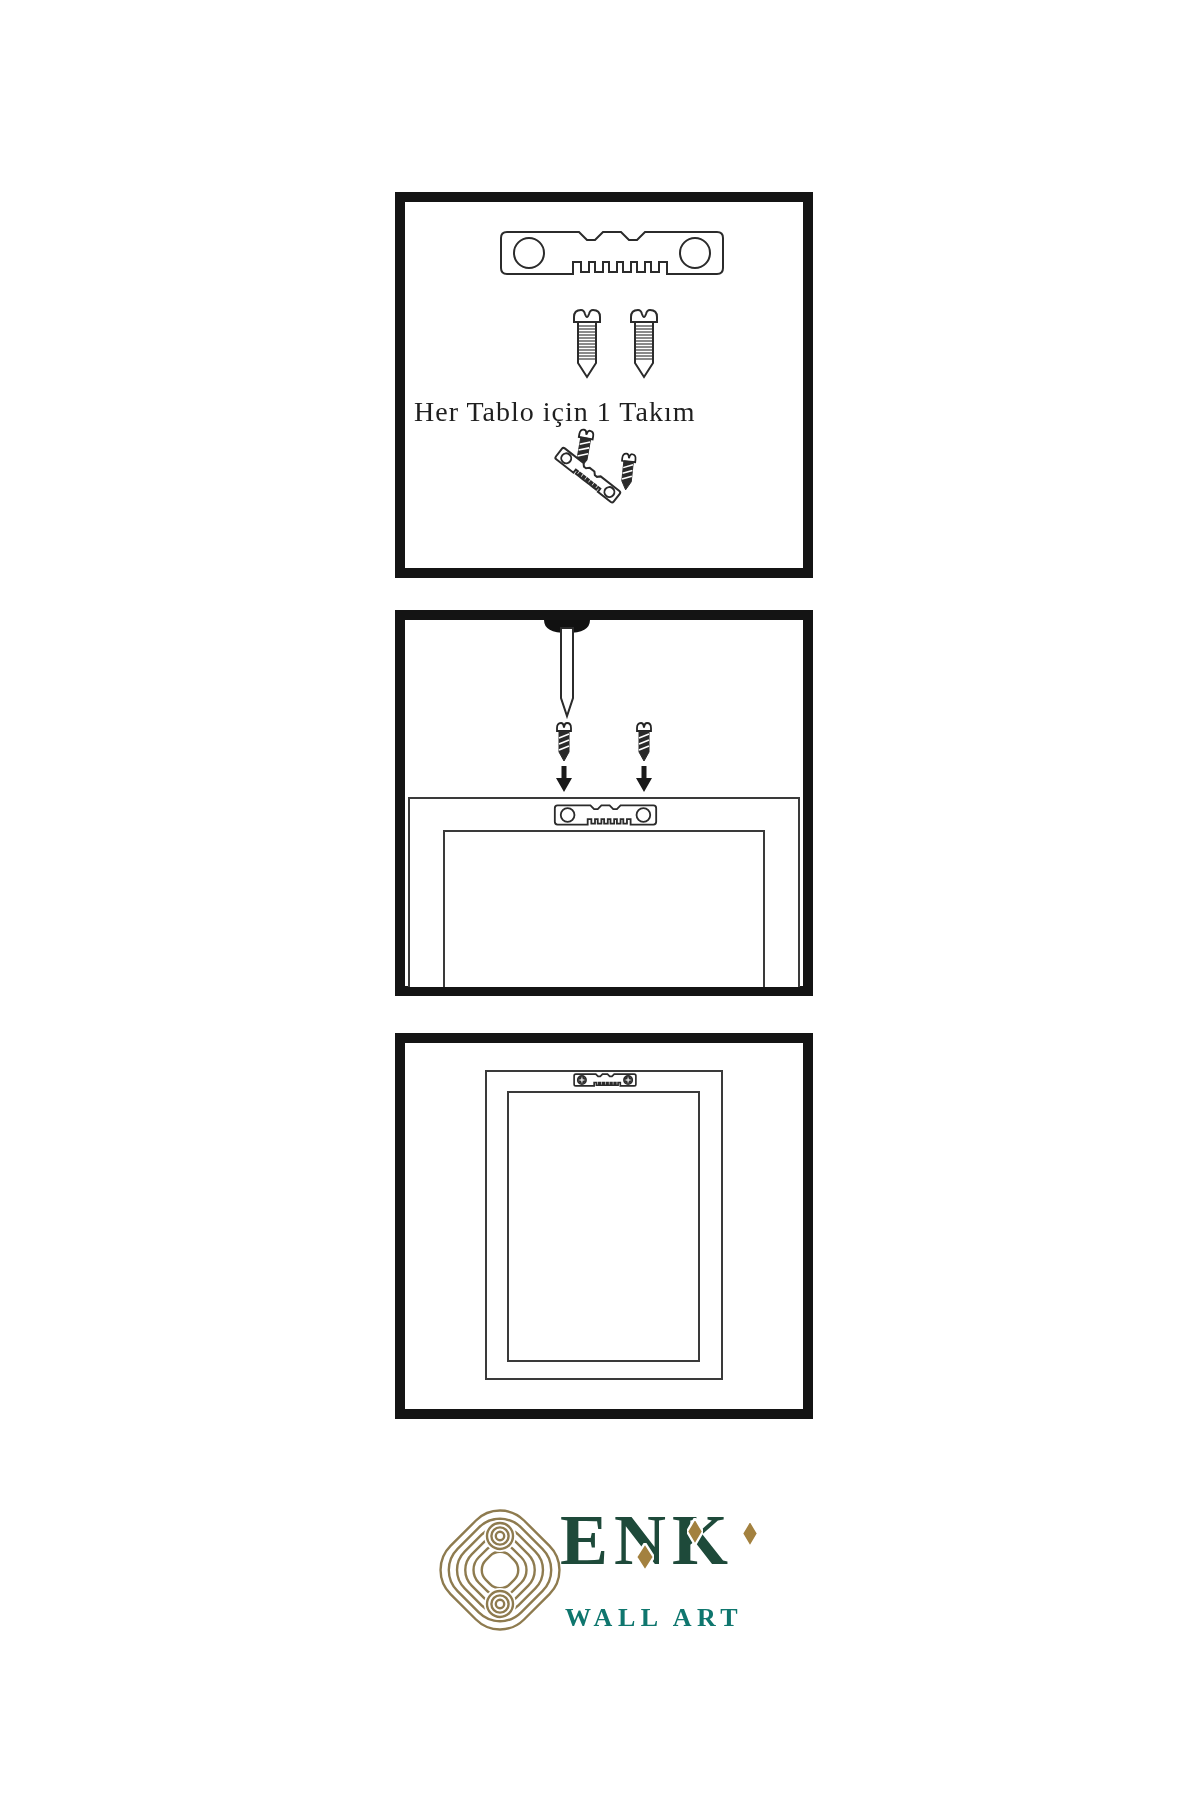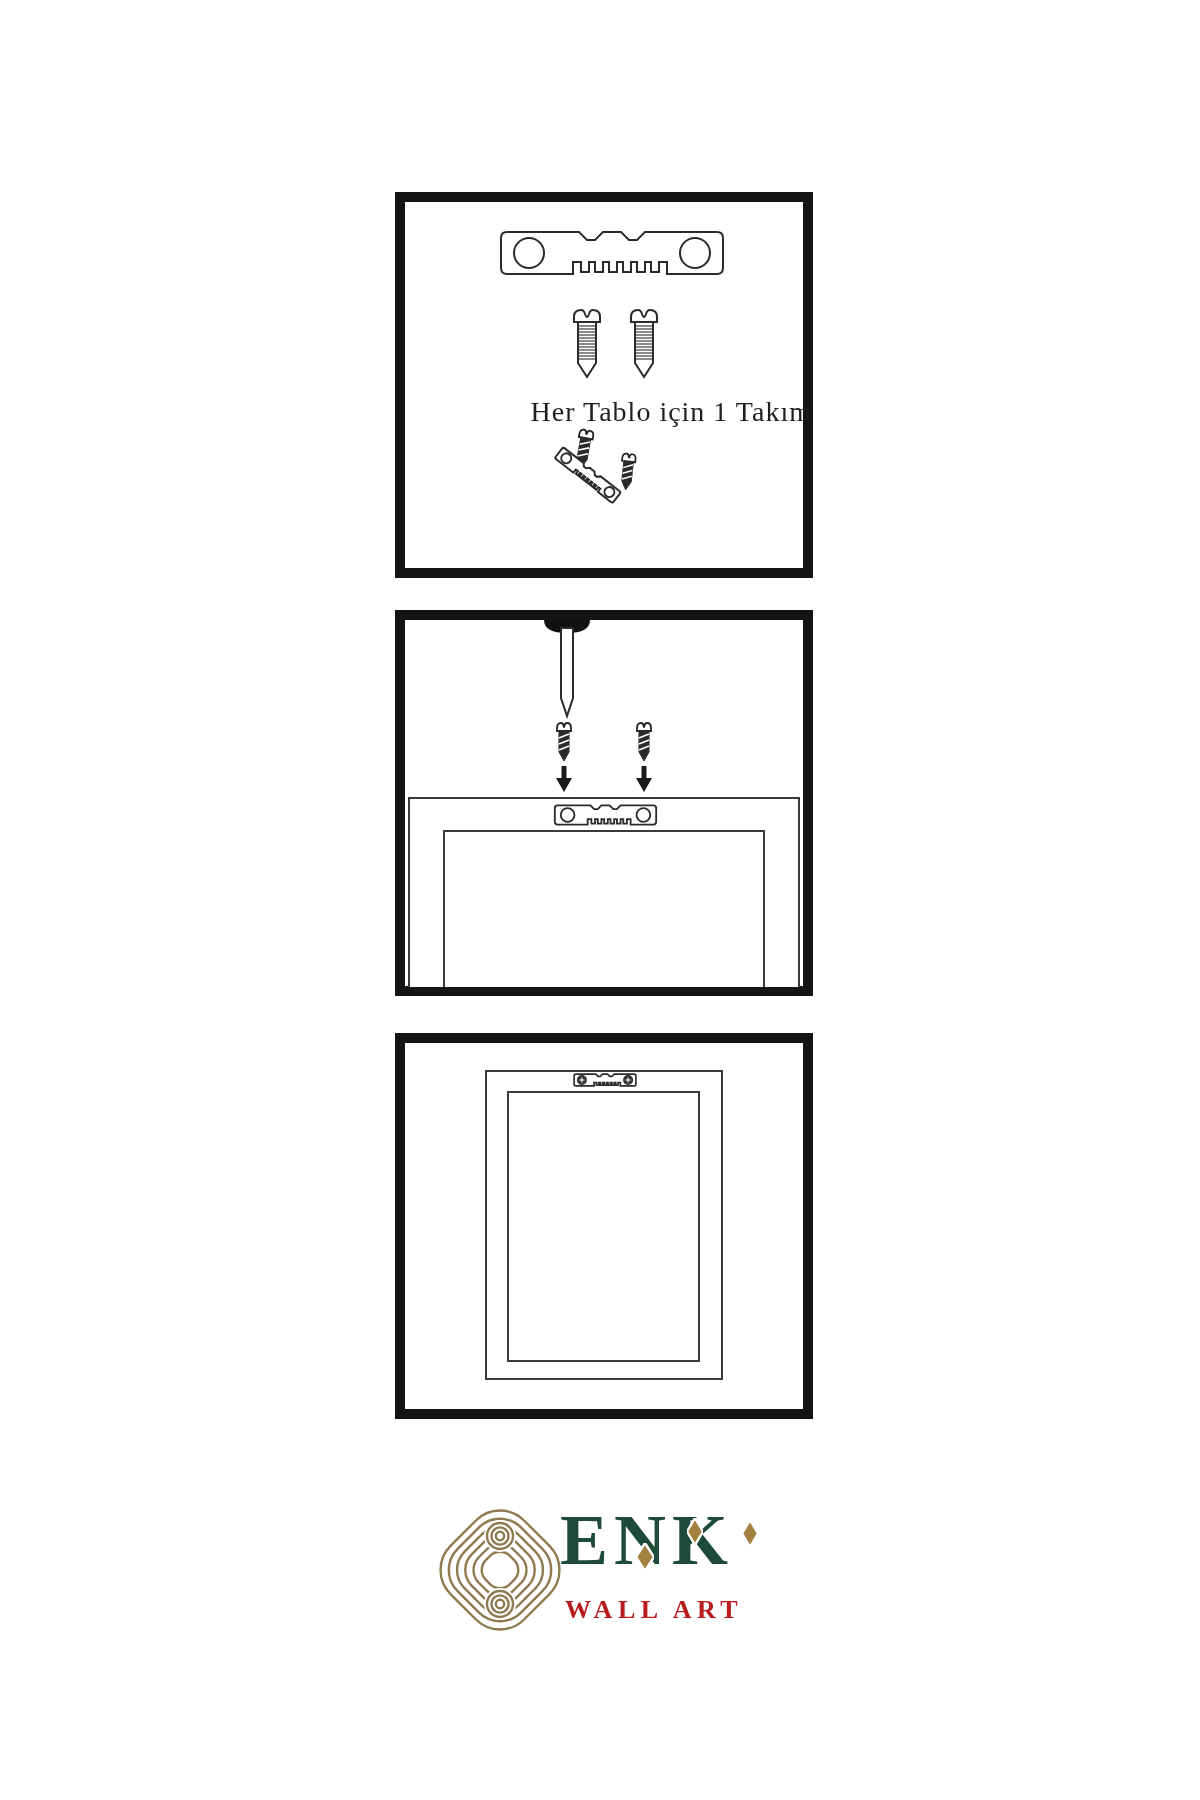--- a/index.html
+++ b/index.html
@@ -6,34 +6,34 @@
   .canvas{
     position:relative;width:1200px;height:1800px;background:#ffffff;
     font-family:"Liberation Serif", serif; overflow:hidden;
   }
   .panel{
     position:absolute;left:395px;width:418px;height:386px;
     border:10px solid #141414;background:#ffffff;box-sizing:border-box;
   }
   .abs{position:absolute;}
   .caption{
-    position:absolute;left:9px;width:398px;text-align:right;
+    position:absolute;left:9px;width:398px;text-align:left;
     font-size:28px;letter-spacing:1px;color:#1f1f1f;white-space:nowrap;
   }
   .frame-line{
     position:absolute;border:2px solid #3a3a3a;background:#ffffff;box-sizing:border-box;
   }
   .frame-cut{border-bottom:none;}
   .brand-word{
     position:absolute;color:#1e4a3a;font-weight:bold;
     font-size:72px;line-height:0.95;letter-spacing:6px;white-space:nowrap;
   }
   .brand-tagline{
-    position:absolute;color:#b91c1c;font-weight:bold;
-    font-size:26px;letter-spacing:5.5px;white-space:nowrap;
+    position:absolute;color:#0f766e;font-weight:bold;
+    font-size:26px;letter-spacing:5.5px;white-space:nowrap;margin-top:8px;
   }
   svg{display:block;}
 </style>
 </head>
 <body>
 
 <div class="canvas">
 
   <svg width="0" height="0" style="position:absolute" aria-hidden="true">
     <defs>

